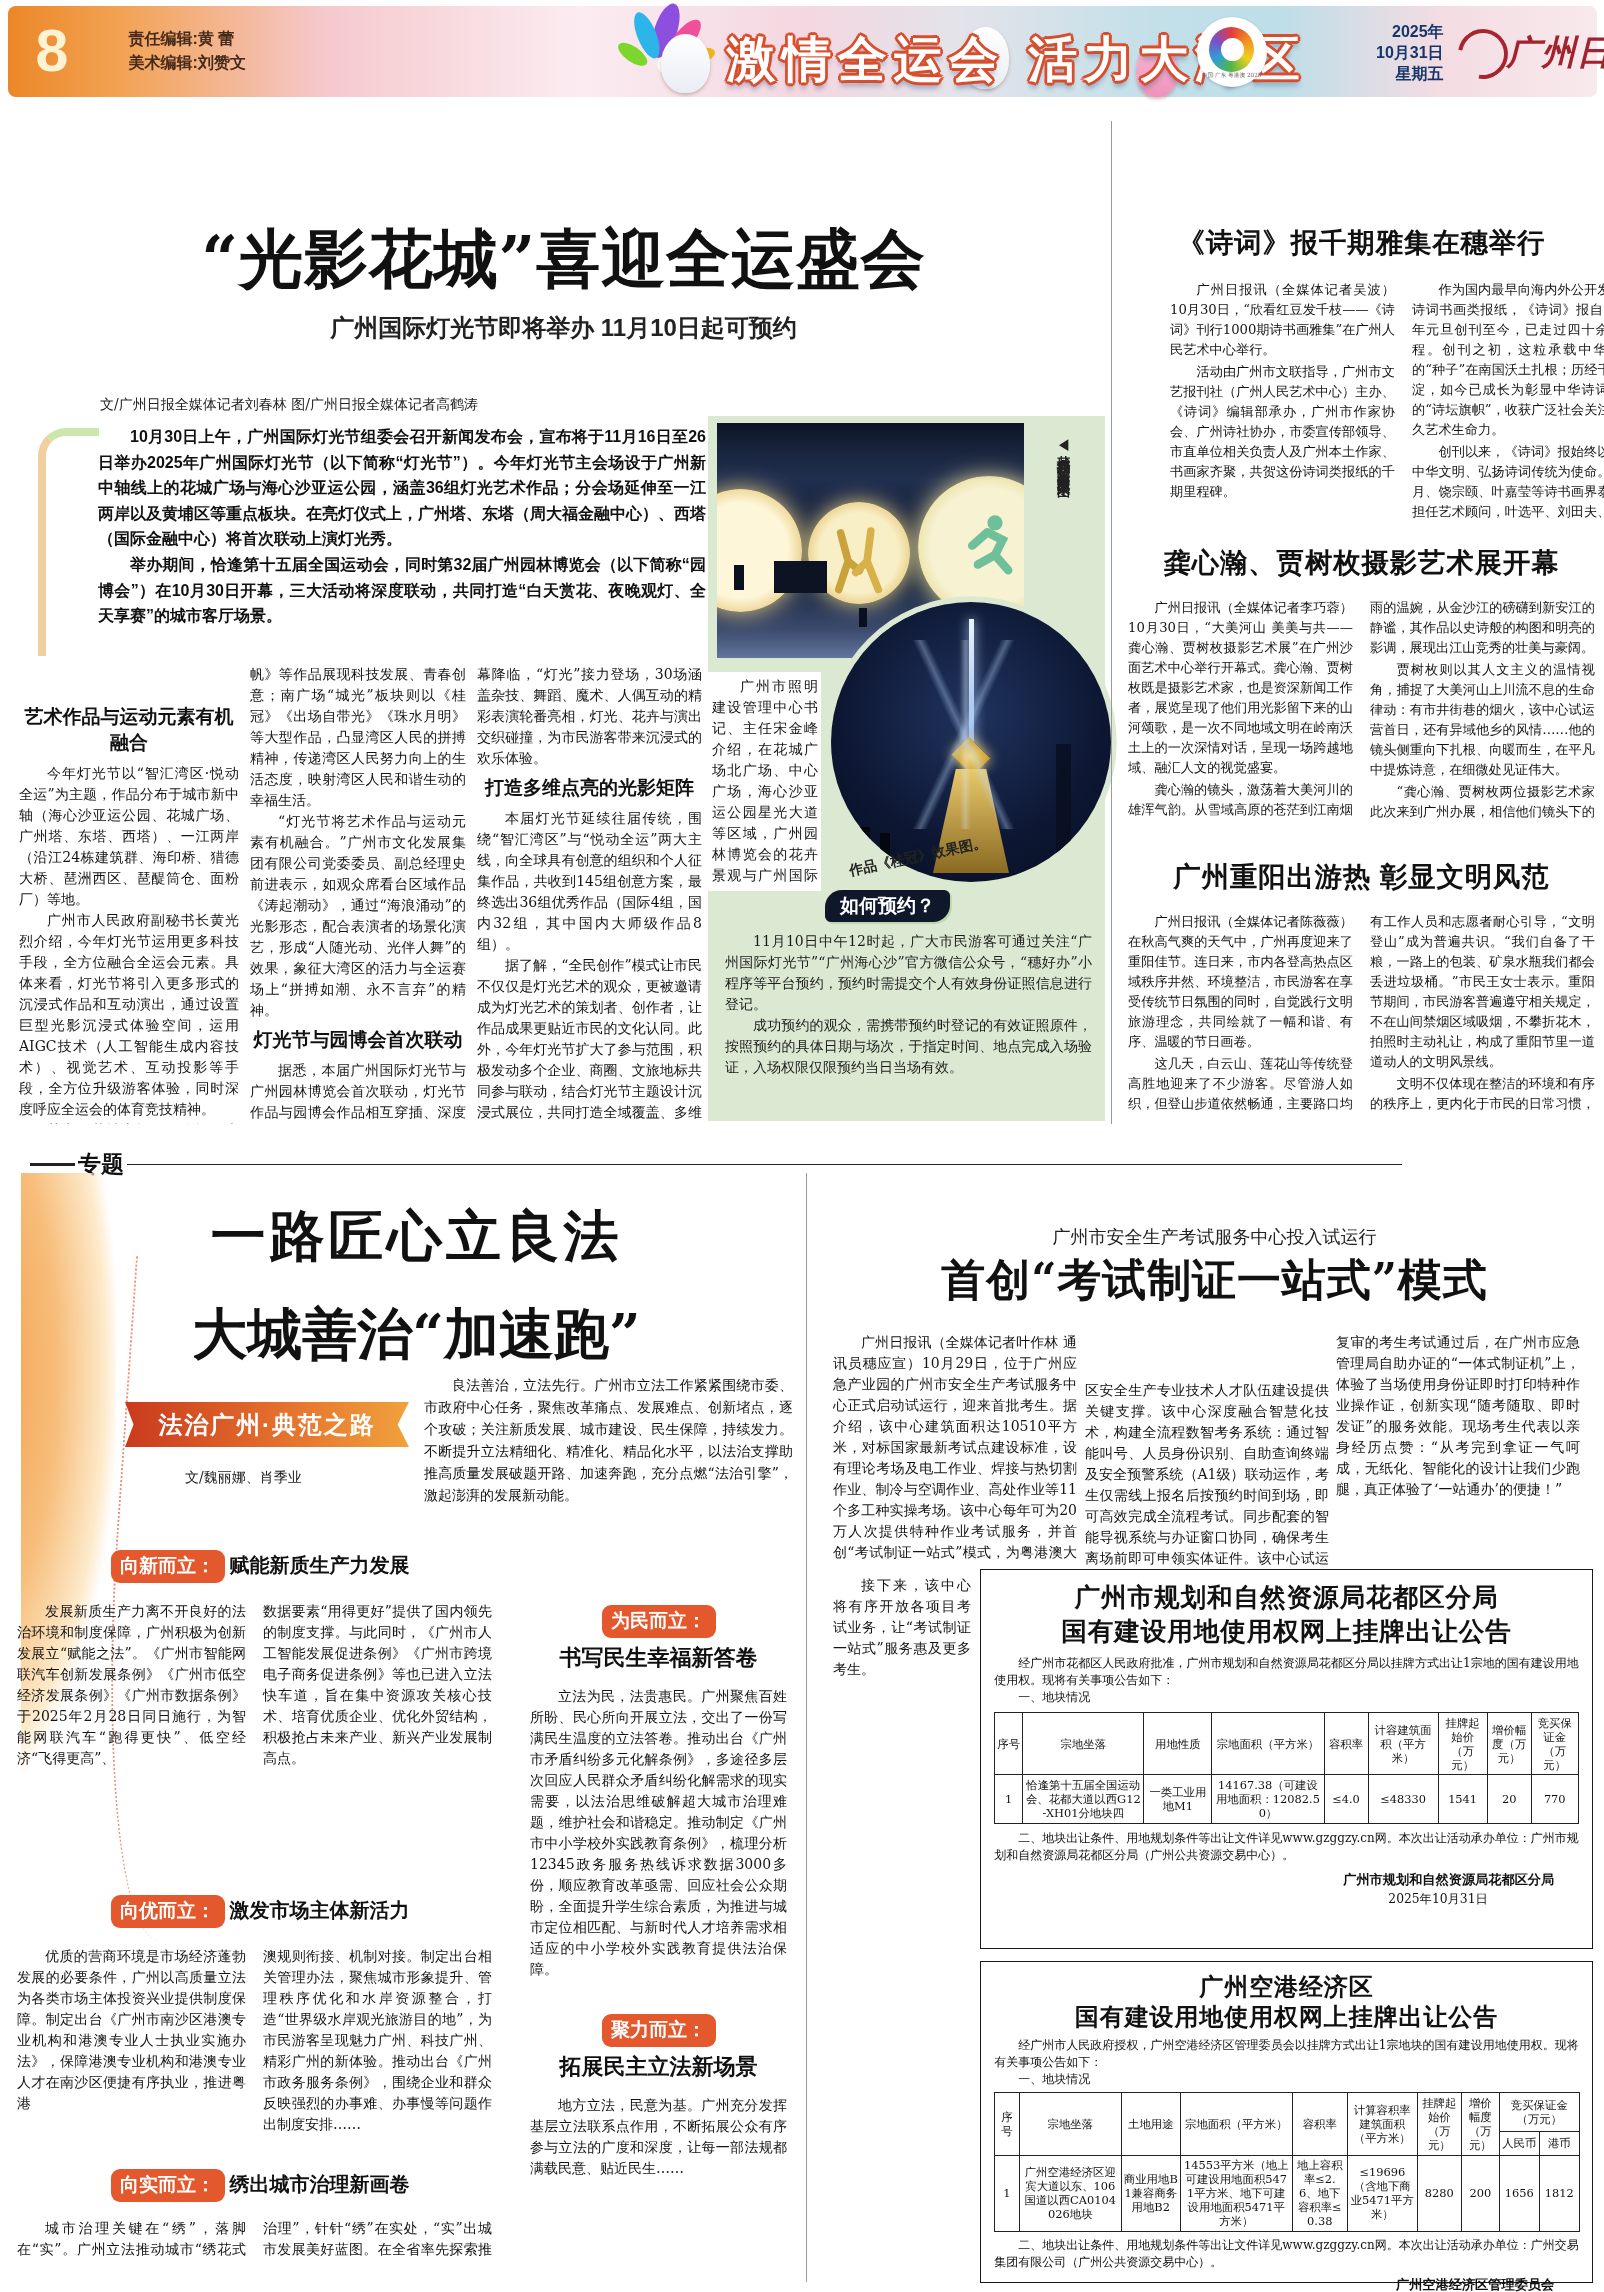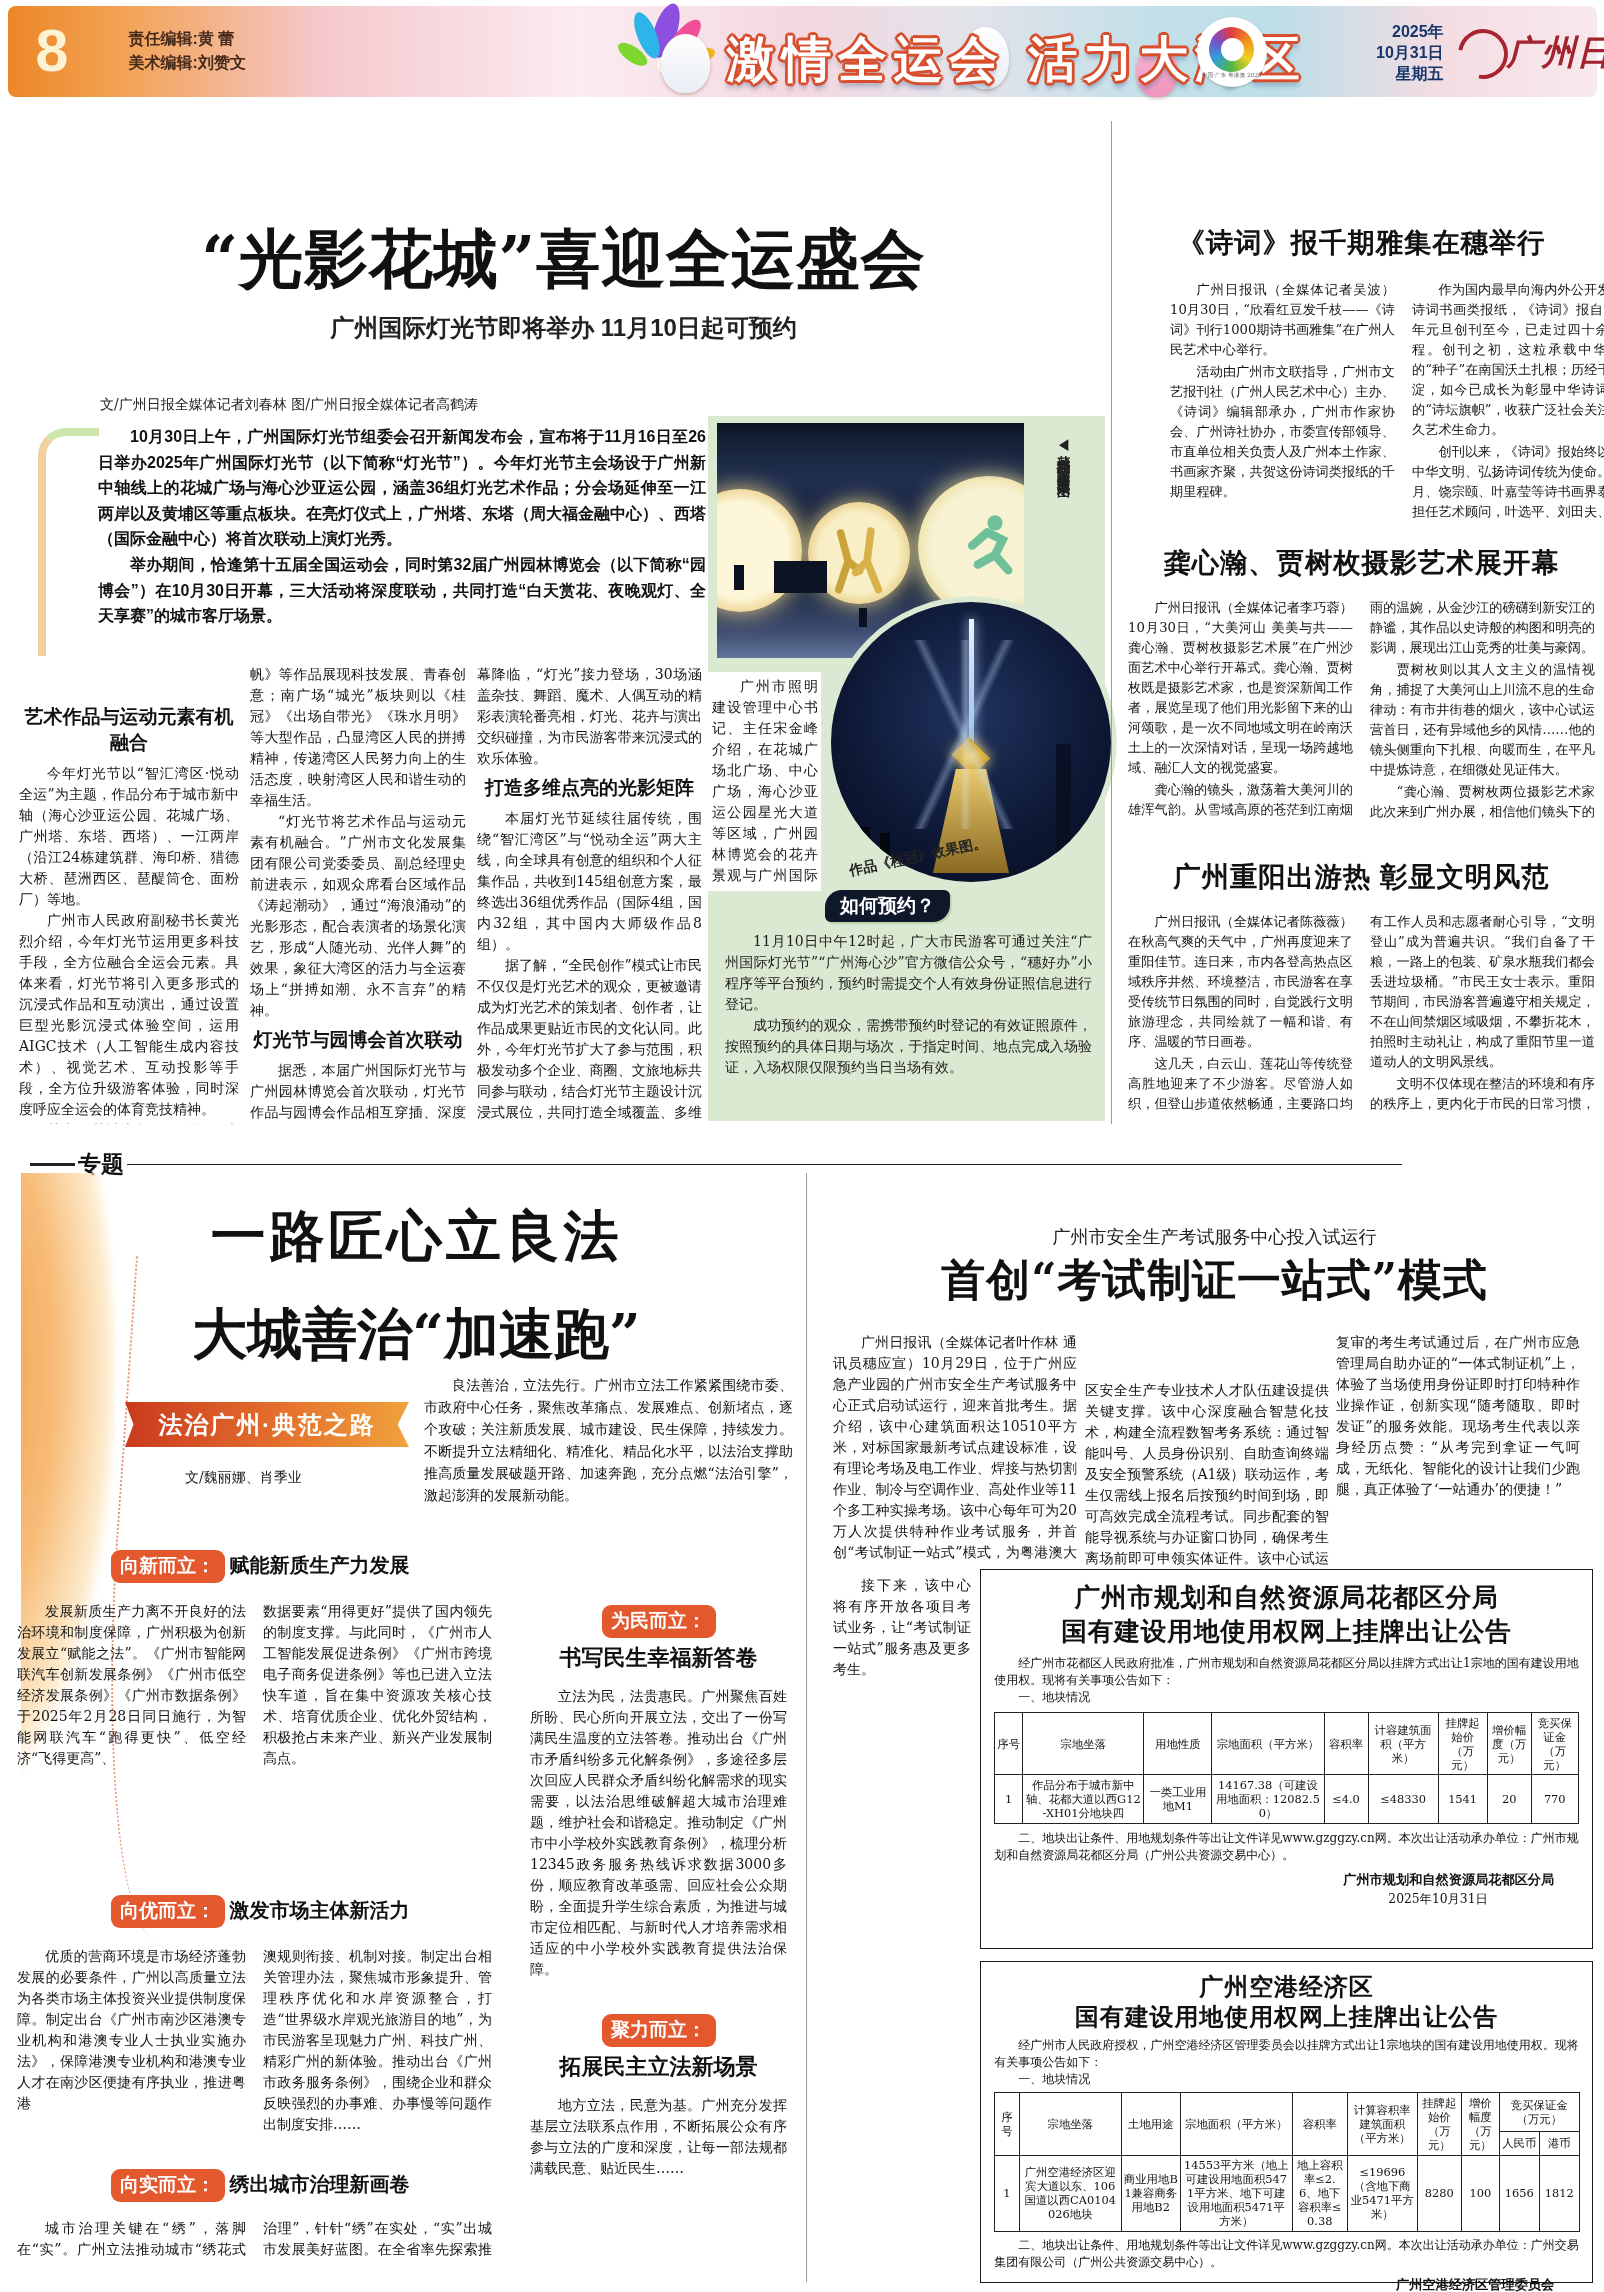--- a/index.html
+++ b/index.html
@@ -295,21 +295,21 @@
         <th>用地性质</th>
         <th>宗地面积（平方米）</th>
         <th>容积率</th>
         <th>计容建筑面积（平方米）</th>
         <th>挂牌起始价（万元）</th>
         <th>增价幅度（万元）</th>
         <th>竞买保证金（万元）</th>
       </tr>
       <tr>
         <td>1</td>
-        <td>作品分布于城市新中轴、花都大道以西G12-XH01分地块四</td>
+        <td>恰逢第十五届全国运动会、花都大道以西G12-XH01分地块四</td>
         <td>一类工业用地M1</td>
         <td>14167.38（可建设用地面积：12082.50）</td>
         <td>≤4.0</td>
         <td>≤48330</td>
         <td>1541</td>
         <td>20</td>
         <td>770</td>
       </tr>
     </tbody>
       </table>
@@ -353,21 +353,21 @@
         <th>港币</th>
       </tr>
       <tr>
         <td>1</td>
         <td>广州空港经济区迎宾大道以东、106国道以西CA0104026地块</td>
         <td>商业用地B1兼容商务用地B2</td>
         <td>14553平方米（地上可建设用地面积5471平方米、地下可建设用地面积5471平方米）</td>
         <td>地上容积率≤2.6、地下容积率≤0.38</td>
         <td>≤19696（含地下商业5471平方米）</td>
         <td>8280</td>
-        <td>100</td>
+        <td>200</td>
         <td>1656</td>
         <td>1812</td>
       </tr>
     </tbody>
       </table>
     <div class="notice-small" style="margin-top:4.7px;text-indent:2em;">二、地块出让条件、用地规划条件等出让文件详见www.gzggzy.cn网。本次出让活动承办单位：广州交易集团有限公司（广州公共资源交易中心）。</div>
     <div style="text-align:right;font-size:13.2px;font-weight:bold;margin-top:4.7px;padding-right:24.6px;">广州空港经济区管理委员会</div>
 
   </div>
 

